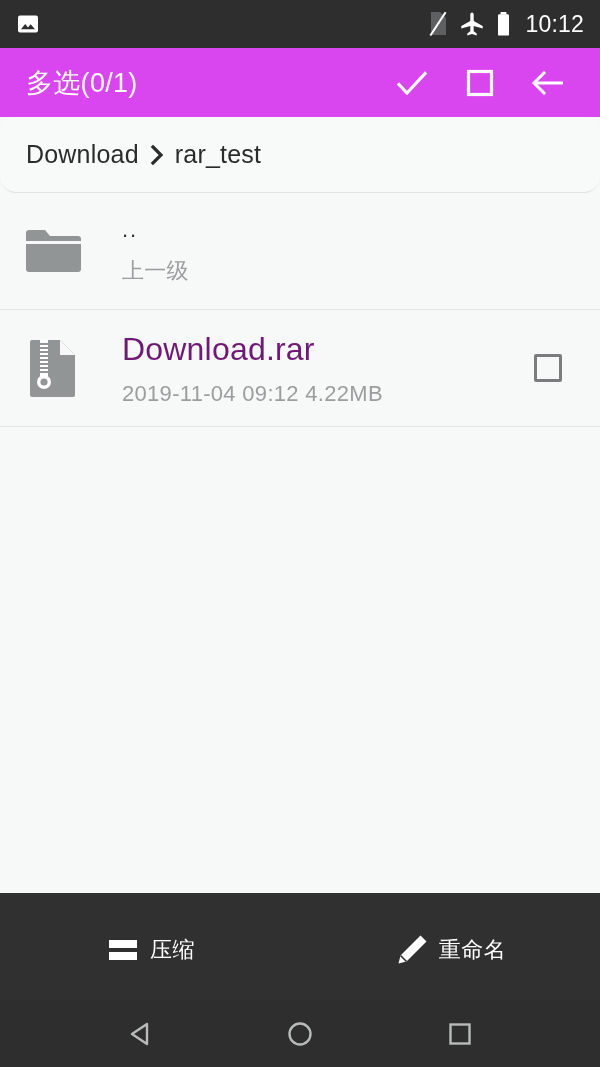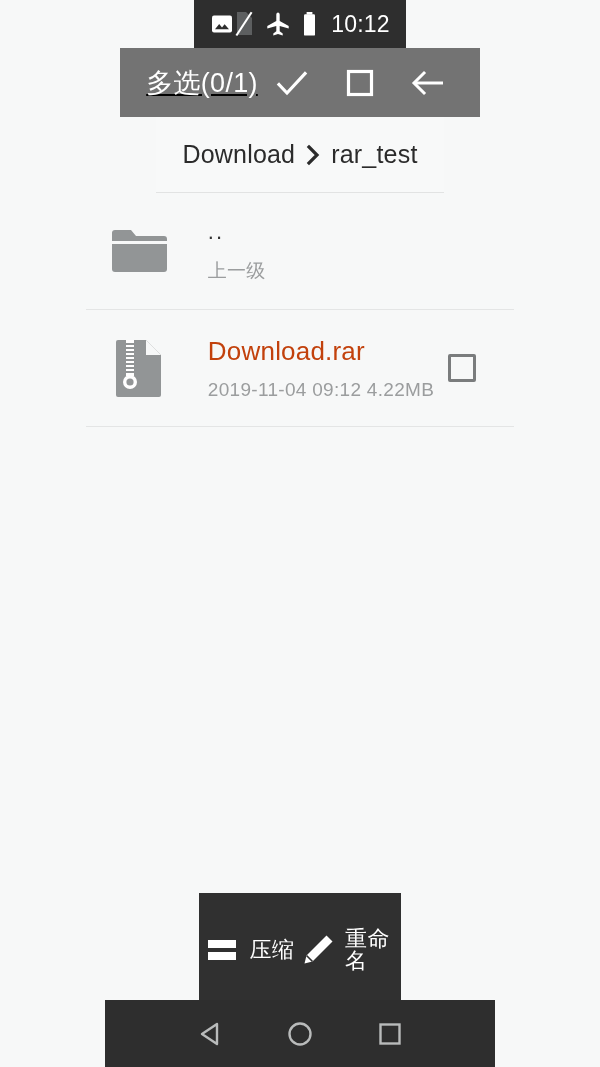--- a/index.html
+++ b/index.html
@@ -14,21 +14,20 @@
     overflow: hidden;
     -webkit-font-smoothing: antialiased;
   }
   .phone {
     position: relative;
     width: 600px;
     height: 1067px;
     display: flex;
     flex-direction: column;
     background: #f7f8f8;
-    align-items: center;
   }
 
   
   .status-bar {
     height: 48px;
     background: #2e2e2e;
     display: flex;
     align-items: center;
     padding: 0 16px;
     flex: 0 0 auto;
@@ -50,27 +49,26 @@
     font-size: 23px;
     letter-spacing: 0.2px;
     line-height: 1;
     padding-left: 3px;
   }
   .icon-svg { display: block; }
 
   
   .action-bar {
     height: 69px;
-    background: #737373;
+    background: #d946ef;
     display: flex;
     align-items: center;
     padding: 0 18px 0 26px;
     flex: 0 0 auto;
     box-sizing: border-box;
-    text-decoration: underline;
   }
   .action-title {
     color: #ffffff;
     font-size: 27px;
     letter-spacing: 0.3px;
     white-space: nowrap;
   }
   .action-icons {
     margin-left: auto;
     display: flex;
@@ -88,20 +86,21 @@
   
   .breadcrumb {
     height: 76px;
     background: #f8f9f9;
     display: flex;
     align-items: center;
     padding: 0 26px;
     border-bottom: 1px solid #e2e3e3;
     flex: 0 0 auto;
     box-sizing: border-box;
+    border-radius: 16px;
   }
   .crumb {
     font-size: 25px;
     color: #2b2b2b;
     cursor: pointer;
     letter-spacing: 0.2px;
   }
   .crumb-sep {
     margin: 0 10px;
     display: flex;
@@ -134,35 +133,35 @@
   }
   .row-text {
     flex: 1 1 auto;
     padding-left: 38px;
     display: flex;
     flex-direction: column;
     justify-content: center;
     min-width: 0;
   }
   .row-title {
-    font-size: 26px;
-    color: #c2410c;
+    font-size: 32px;
+    color: #701a75;
     line-height: 1.25;
     letter-spacing: 0.2px;
     white-space: nowrap;
     overflow: hidden;
     text-overflow: ellipsis;
   }
   .row-title.muted {
     color: #333333;
     font-size: 22px;
     letter-spacing: 2px;
   }
   .row-sub {
-    font-size: 19px;
+    font-size: 22px;
     color: #9b9d9e;
     margin-top: 12px;
     letter-spacing: 0.2px;
     white-space: nowrap;
   }
   .row-sub.gap {
     letter-spacing: 0.3px;
   }
   .row-check {
     width: 56px;

